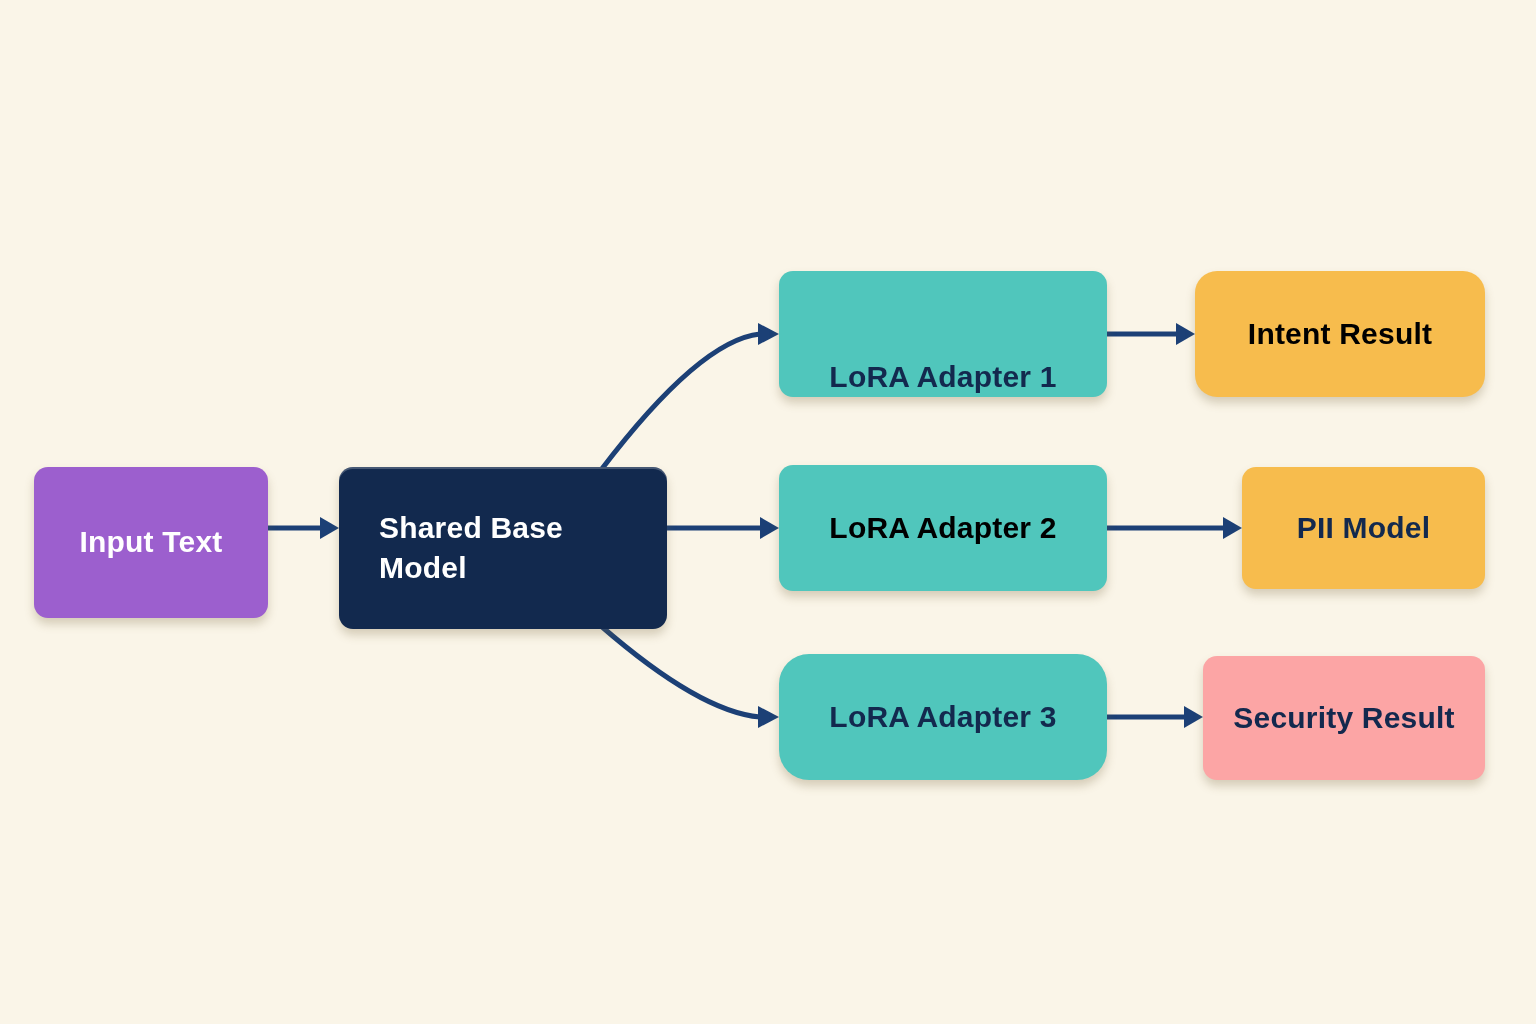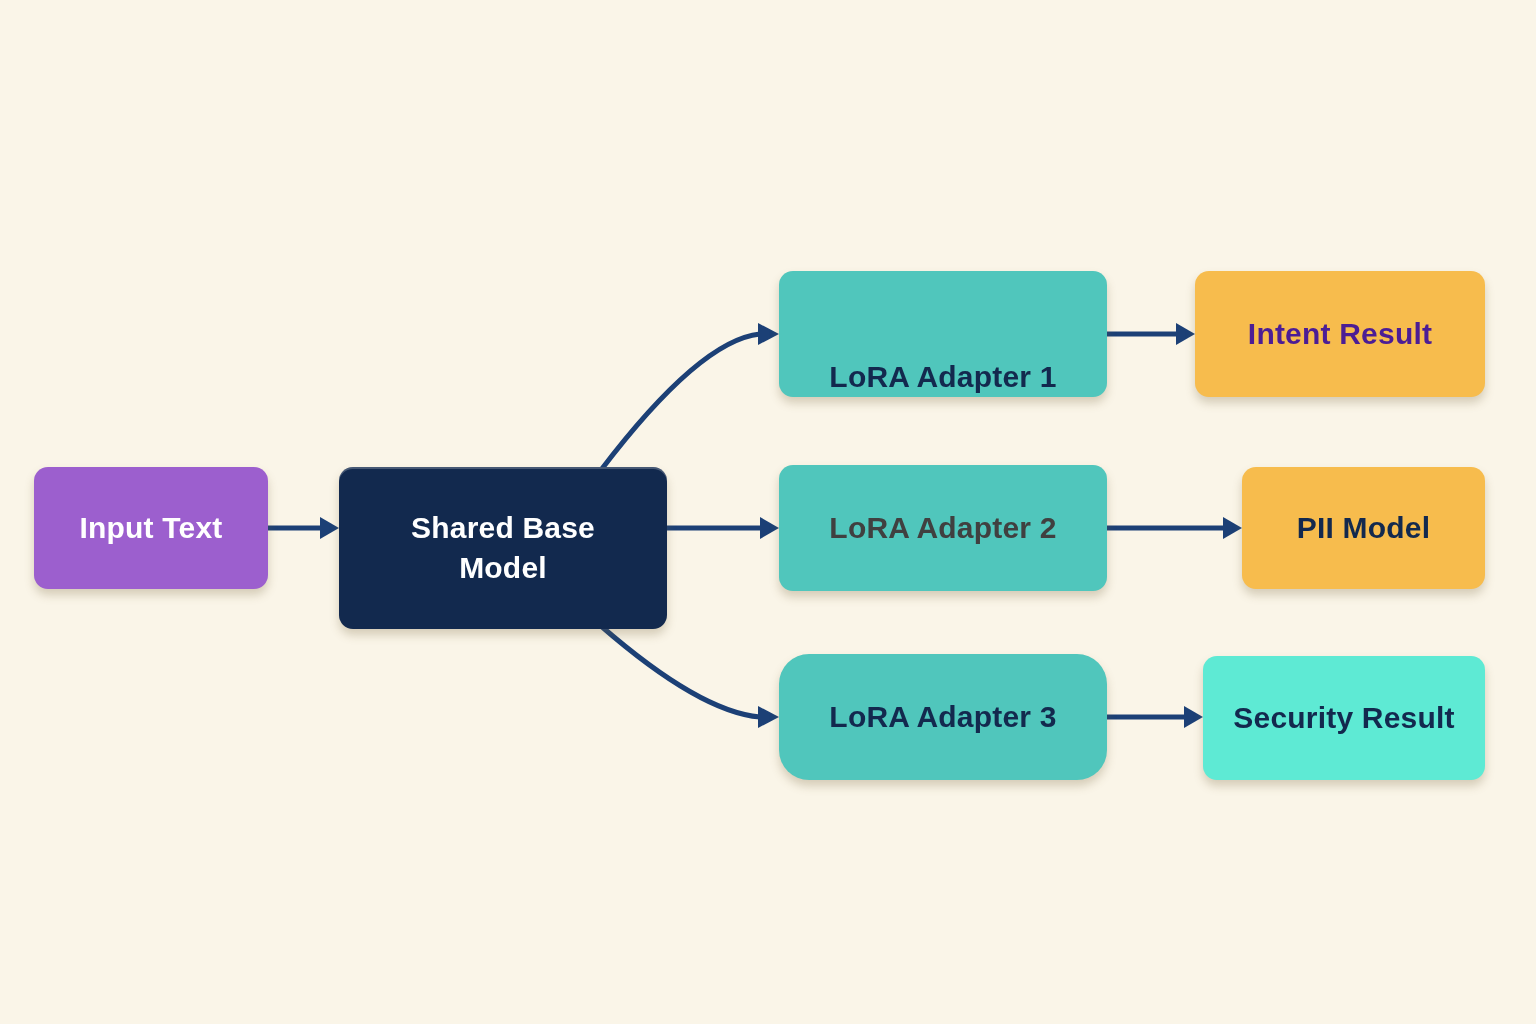--- a/index.html
+++ b/index.html
@@ -45,23 +45,23 @@
     font-weight: 700;
     font-size: 30px;
     letter-spacing: 0.2px;
     text-align: center;
   }
   .node .label {
     display: block;
     line-height: 1.35;
   }
   
-  .n-input        { left: 34px;   top: 467px; width: 234px; height: 122px; }
+  .n-input        { left: 34px;   top: 467px; width: 234px; height: 151px; }
   .n-base         { left: 339px;  top: 467px; width: 328px; height: 162px;
-                    justify-content: flex-start; text-align: center;
+                    justify-content: flex-start; text-align: left;
                     padding: 0 40px;
                     box-shadow: 0 6px 10px rgba(120,100,60,0.28),
                                 inset 0 2px 0 rgba(255,255,255,0.22); }
   .n-adapter1     { left: 779px;  top: 271px; width: 328px; height: 126px; }
   .n-adapter2     { left: 779px;  top: 465px; width: 328px; height: 126px; }
   .n-adapter3     { left: 779px;  top: 654px; width: 328px; height: 126px; }
   .n-intent       { left: 1195px; top: 271px; width: 290px; height: 126px; }
   .n-pii          { left: 1242px; top: 467px; width: 243px; height: 122px; }
   .n-security     { left: 1203px; top: 656px; width: 282px; height: 124px; }
 </style>
@@ -113,33 +113,33 @@
   </div>
 
   <div class="node n-base" style="background: rgb(18, 41, 78); color: rgb(255, 255, 255);">
     <span class="label">Shared Base Model</span>
   </div>
 
   <div class="node n-adapter1" style="background: rgb(80, 198, 188); color: rgb(19, 41, 78); align-items: flex-end;">
     <span class="label">LoRA Adapter 1</span>
   </div>
 
-  <div class="node n-adapter2" style="background: rgb(80, 198, 188); color: #404040;">
+  <div class="node n-adapter2" style="background: rgb(80, 198, 188); color: #000000;">
     <span class="label">LoRA Adapter 2</span>
   </div>
 
   <div class="node n-adapter3" style="background: rgb(80, 198, 188); color: rgb(19, 41, 78); border-radius: 30px;">
     <span class="label">LoRA Adapter 3</span>
   </div>
 
-  <div class="node n-intent" style="background: rgb(247, 188, 77); color: #4c1d95;">
+  <div class="node n-intent" style="background: rgb(247, 188, 77); color: #000000; border-radius: 22px;">
     <span class="label">Intent Result</span>
   </div>
 
   <div class="node n-pii" style="background: rgb(247, 188, 77); color: rgb(19, 41, 78);">
     <span class="label">PII Model</span>
   </div>
 
-  <div class="node n-security" style="background: #5eead4; color: rgb(19, 41, 78);">
+  <div class="node n-security" style="background: #fca5a5; color: rgb(19, 41, 78);">
     <span class="label">Security Result</span>
   </div>
 
 </div>
 
 </body></html>

